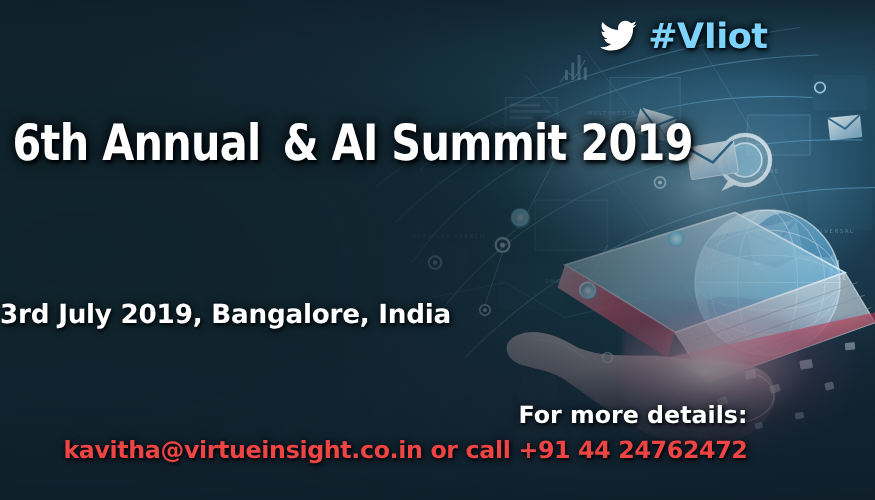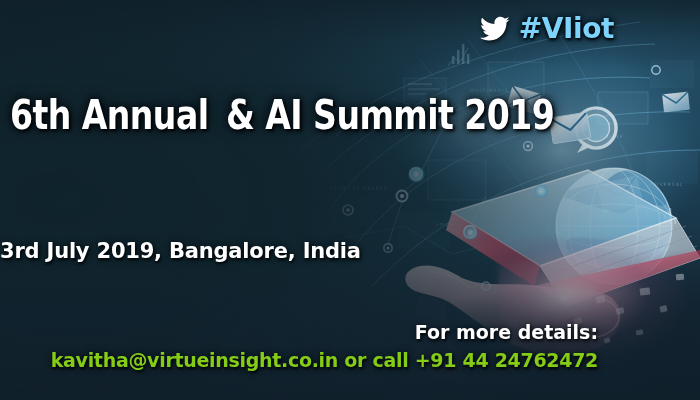--- a/index.html
+++ b/index.html
@@ -170,21 +170,21 @@
     font-size: 19px;
     color: #ffffff;
     text-shadow: 0 0 7px rgba(3,10,15,0.9), 1px 2px 3px rgba(0,0,0,0.85);
     white-space: nowrap;
   }
   .contact-detail {
     margin-top: 6px;
     font-family: "DejaVu Sans", sans-serif;
     font-weight: bold;
     font-size: 19px;
-    color: #84cc16;
+    color: #ef4444;
     letter-spacing: -0.3px;
     text-shadow: 0 0 7px rgba(3,10,15,0.9), 1px 2px 3px rgba(0,0,0,0.85);
     white-space: nowrap;
   }
 </style>
 </head>
 <body>
 
 <div id="banner">
 

